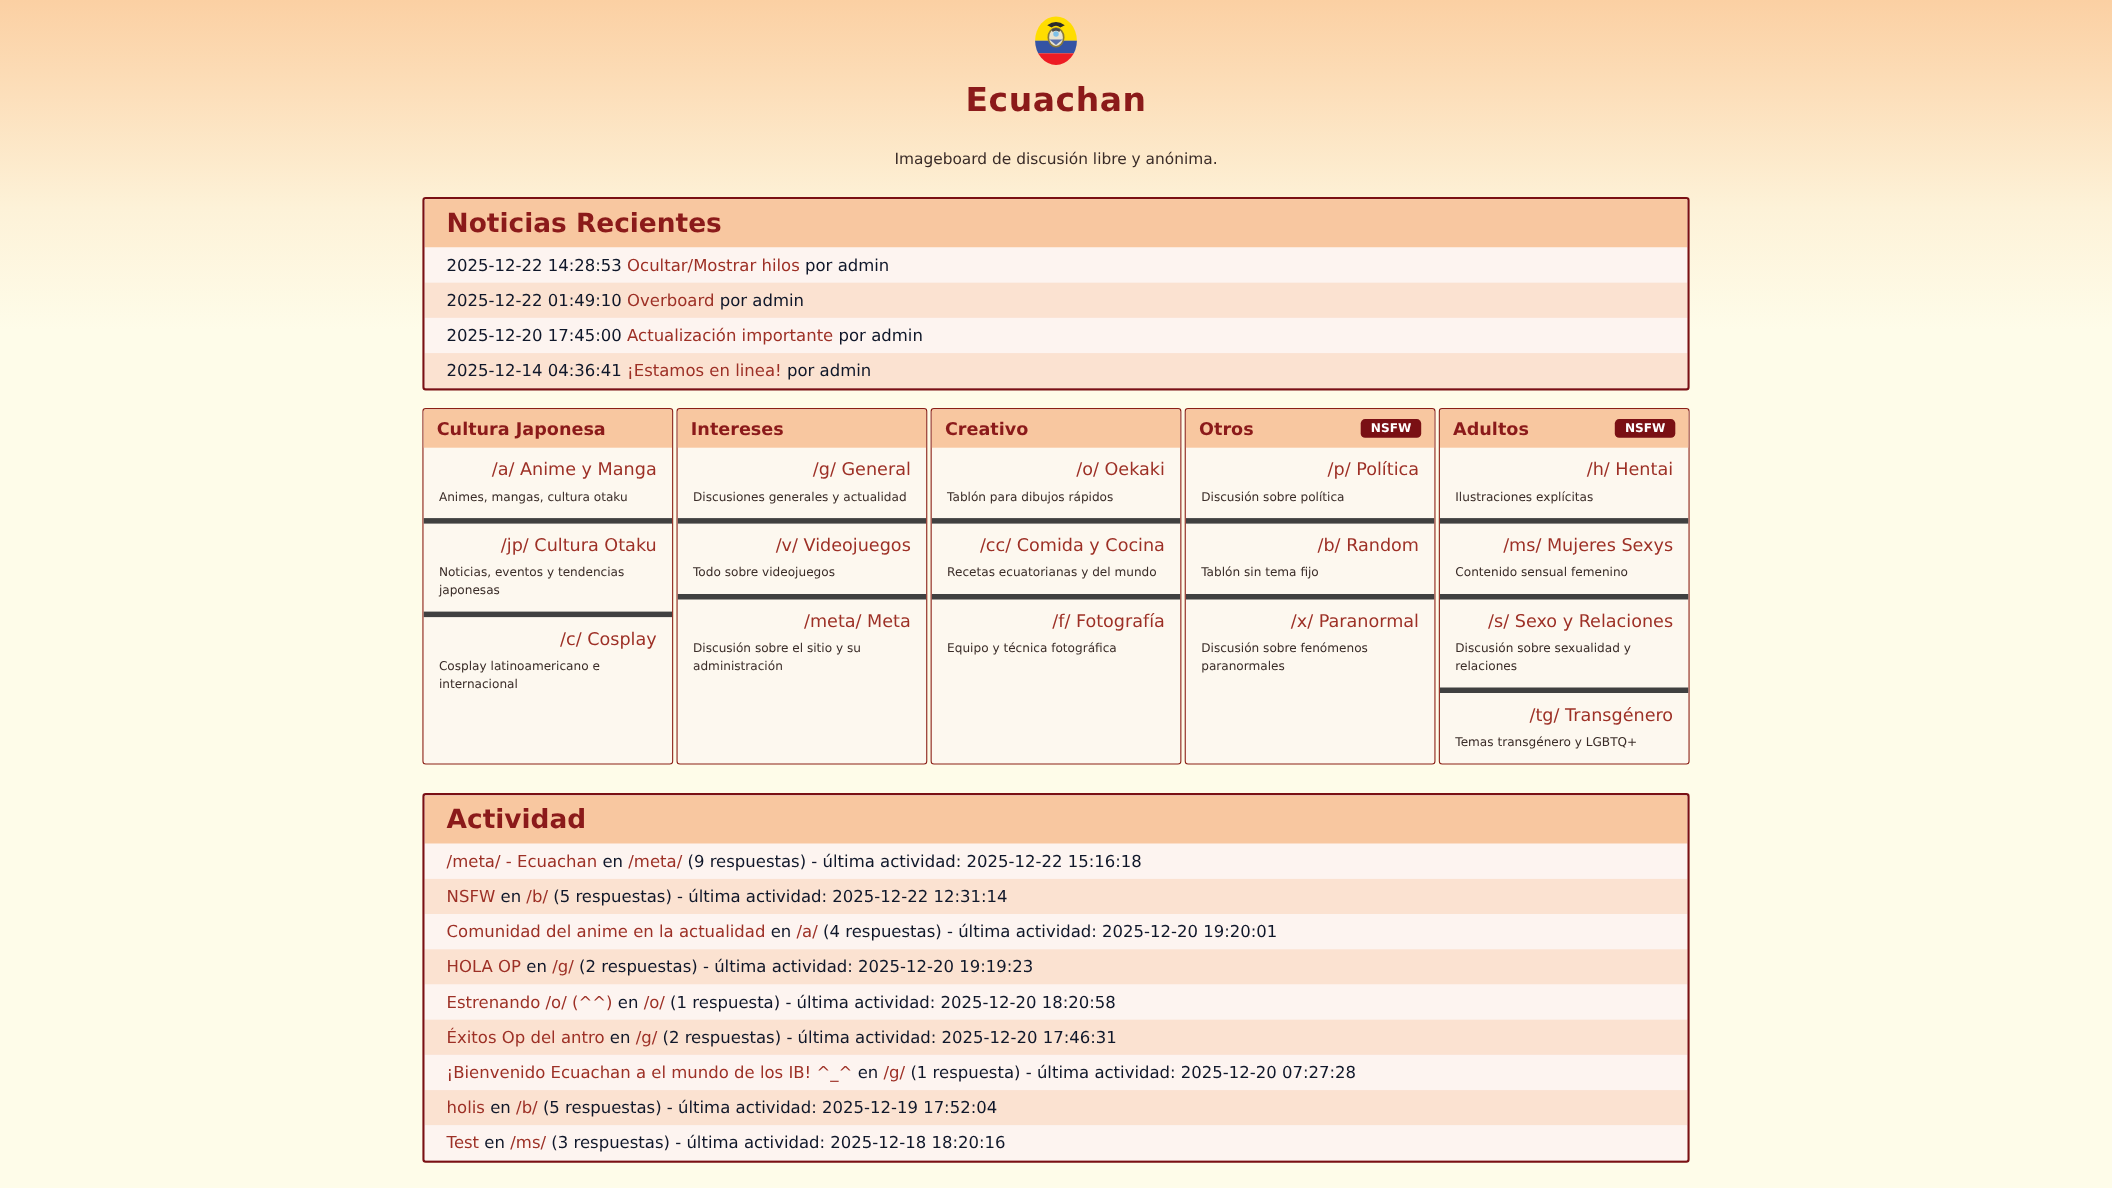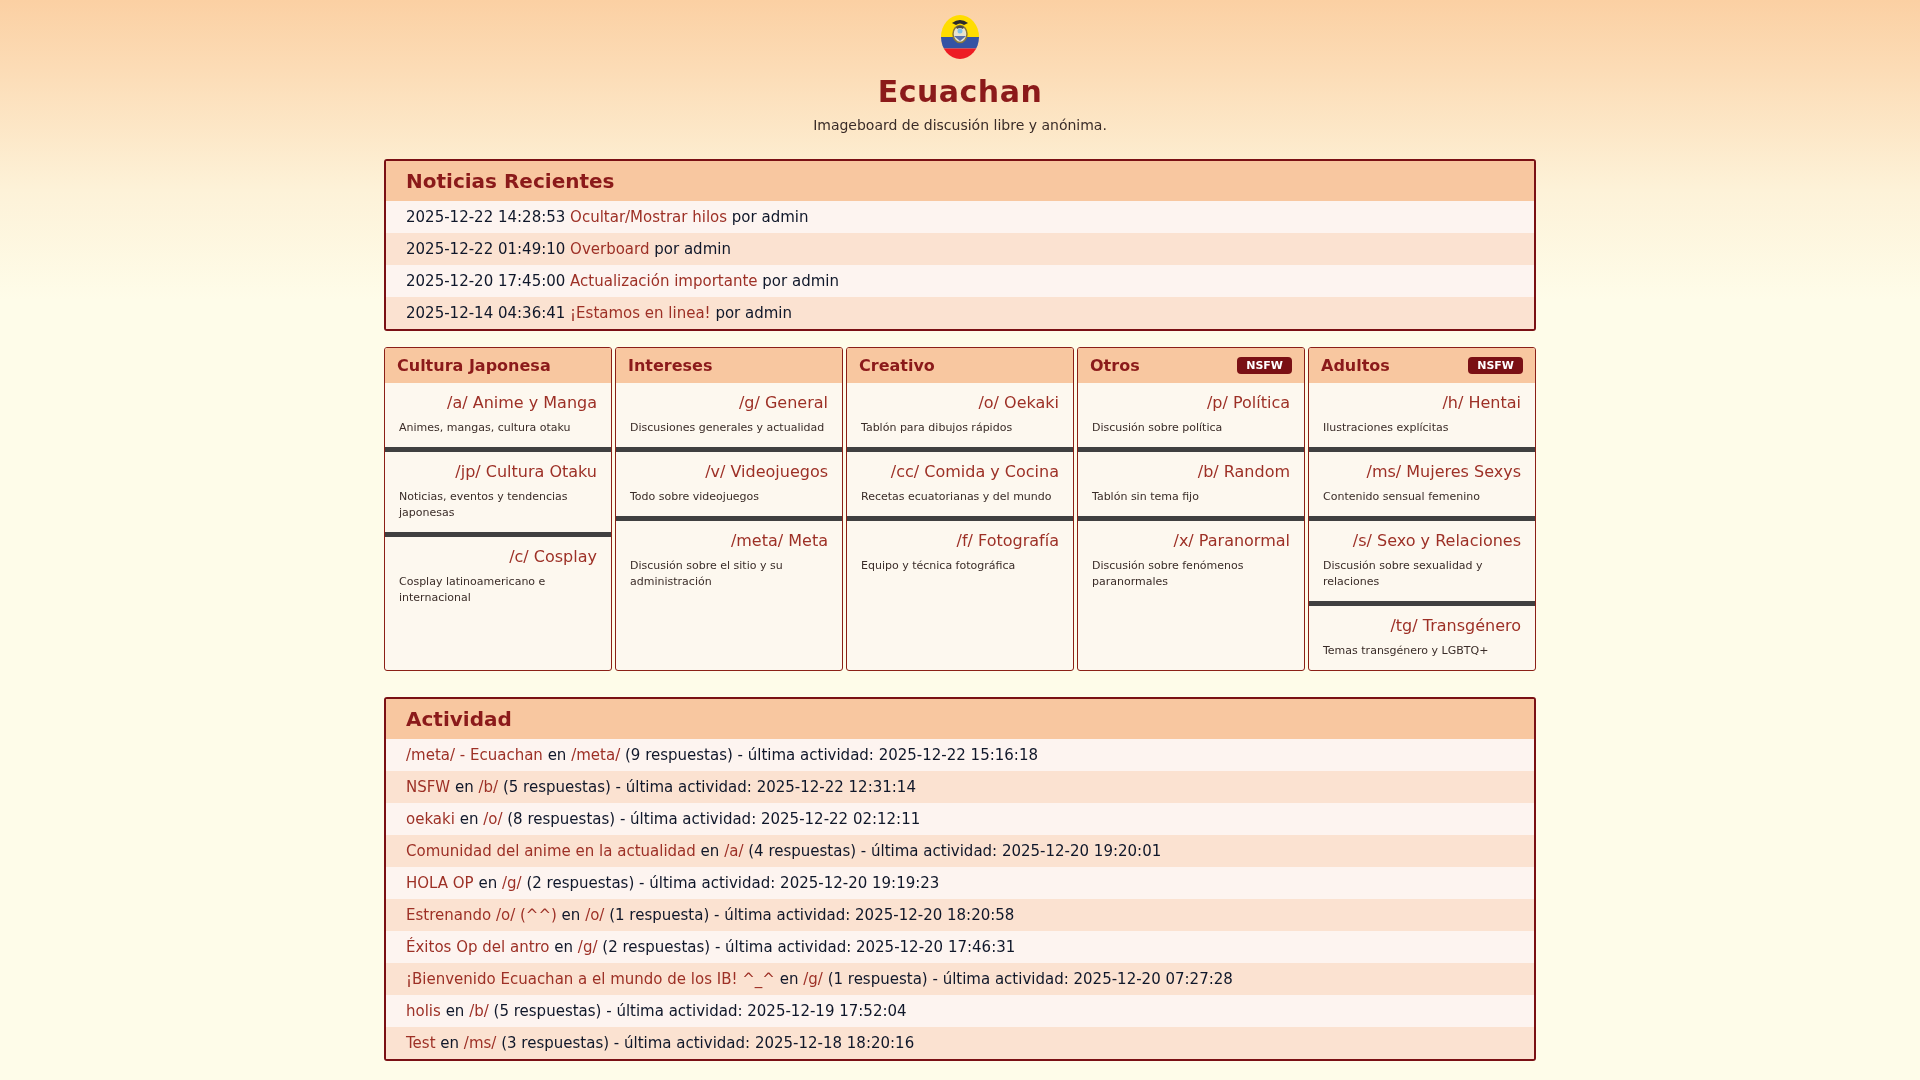--- a/index.html
+++ b/index.html
@@ -8,35 +8,35 @@
     font-family: "DejaVu Sans", "Liberation Sans", sans-serif;
     background: linear-gradient(180deg, #fbd0a3 0px, #fcdcb6 70px, #fdf2d8 190px, #fefce9 300px, #fefce9 100%);
     color: #3a2c28;
   }
   .container { width:1152px; margin:0 auto;border-radius:22px; }
 
   
   .site-header { text-align:center; padding-top:14px; }
   .flag { width:40px; height:46px; display:inline-block; }
   .site-title { color:#8b1a1a; font-size:30px; font-weight:bold; margin-top:10px; letter-spacing:0.5px; }
-  .site-subtitle { font-size:14px; margin-top:8px; color:#3a2c28; }
+  .site-subtitle { font-size:14px; margin-top:28px; color:#3a2c28; }
 
   
   .section-box {
     margin-top:26px;
     border:2px solid #7a1014;
     border-radius:3px;
     background:#fdf4f0;
     overflow:hidden;
   }
   .section-header {
     background:#f8c7a0;
     color:#8b1a1a;
     font-weight:bold;
-    font-size:20px;
+    font-size:24px;
     padding:8px 20px;
   }
   .rowlist .row { font-size:15px; padding:7px 20px; background:#fdf4f0; }
   .rowlist .row:nth-child(even) { background:#fbe2d1; }
   a { text-decoration:none; color:#9d3026; cursor:pointer;text-align:right; }
   .dim { color:#0f172a; }
 
   
   .categories { display:flex; gap:3px; margin-top:16px; align-items:stretch; }
   .category-card {
@@ -235,26 +235,20 @@
         <a>/meta/</a>
         <span class="dim">(9 respuestas) - última actividad: 2025-12-22 15:16:18</span>
       </div>
       <div class="row">
         <a>NSFW</a>
         <span class="dim">en</span>
         <a>/b/</a>
         <span class="dim">(5 respuestas) - última actividad: 2025-12-22 12:31:14</span>
       </div>
       <div class="row">
-        <a>oekaki</a>
-        <span class="dim">en</span>
-        <a>/o/</a>
-        <span class="dim">(8 respuestas) - última actividad: 2025-12-22 02:12:11</span>
-      </div>
-      <div class="row">
         <a>Comunidad del anime en la actualidad</a>
         <span class="dim">en</span>
         <a>/a/</a>
         <span class="dim">(4 respuestas) - última actividad: 2025-12-20 19:20:01</span>
       </div>
       <div class="row">
         <a>HOLA OP</a>
         <span class="dim">en</span>
         <a>/g/</a>
         <span class="dim">(2 respuestas) - última actividad: 2025-12-20 19:19:23</span>

